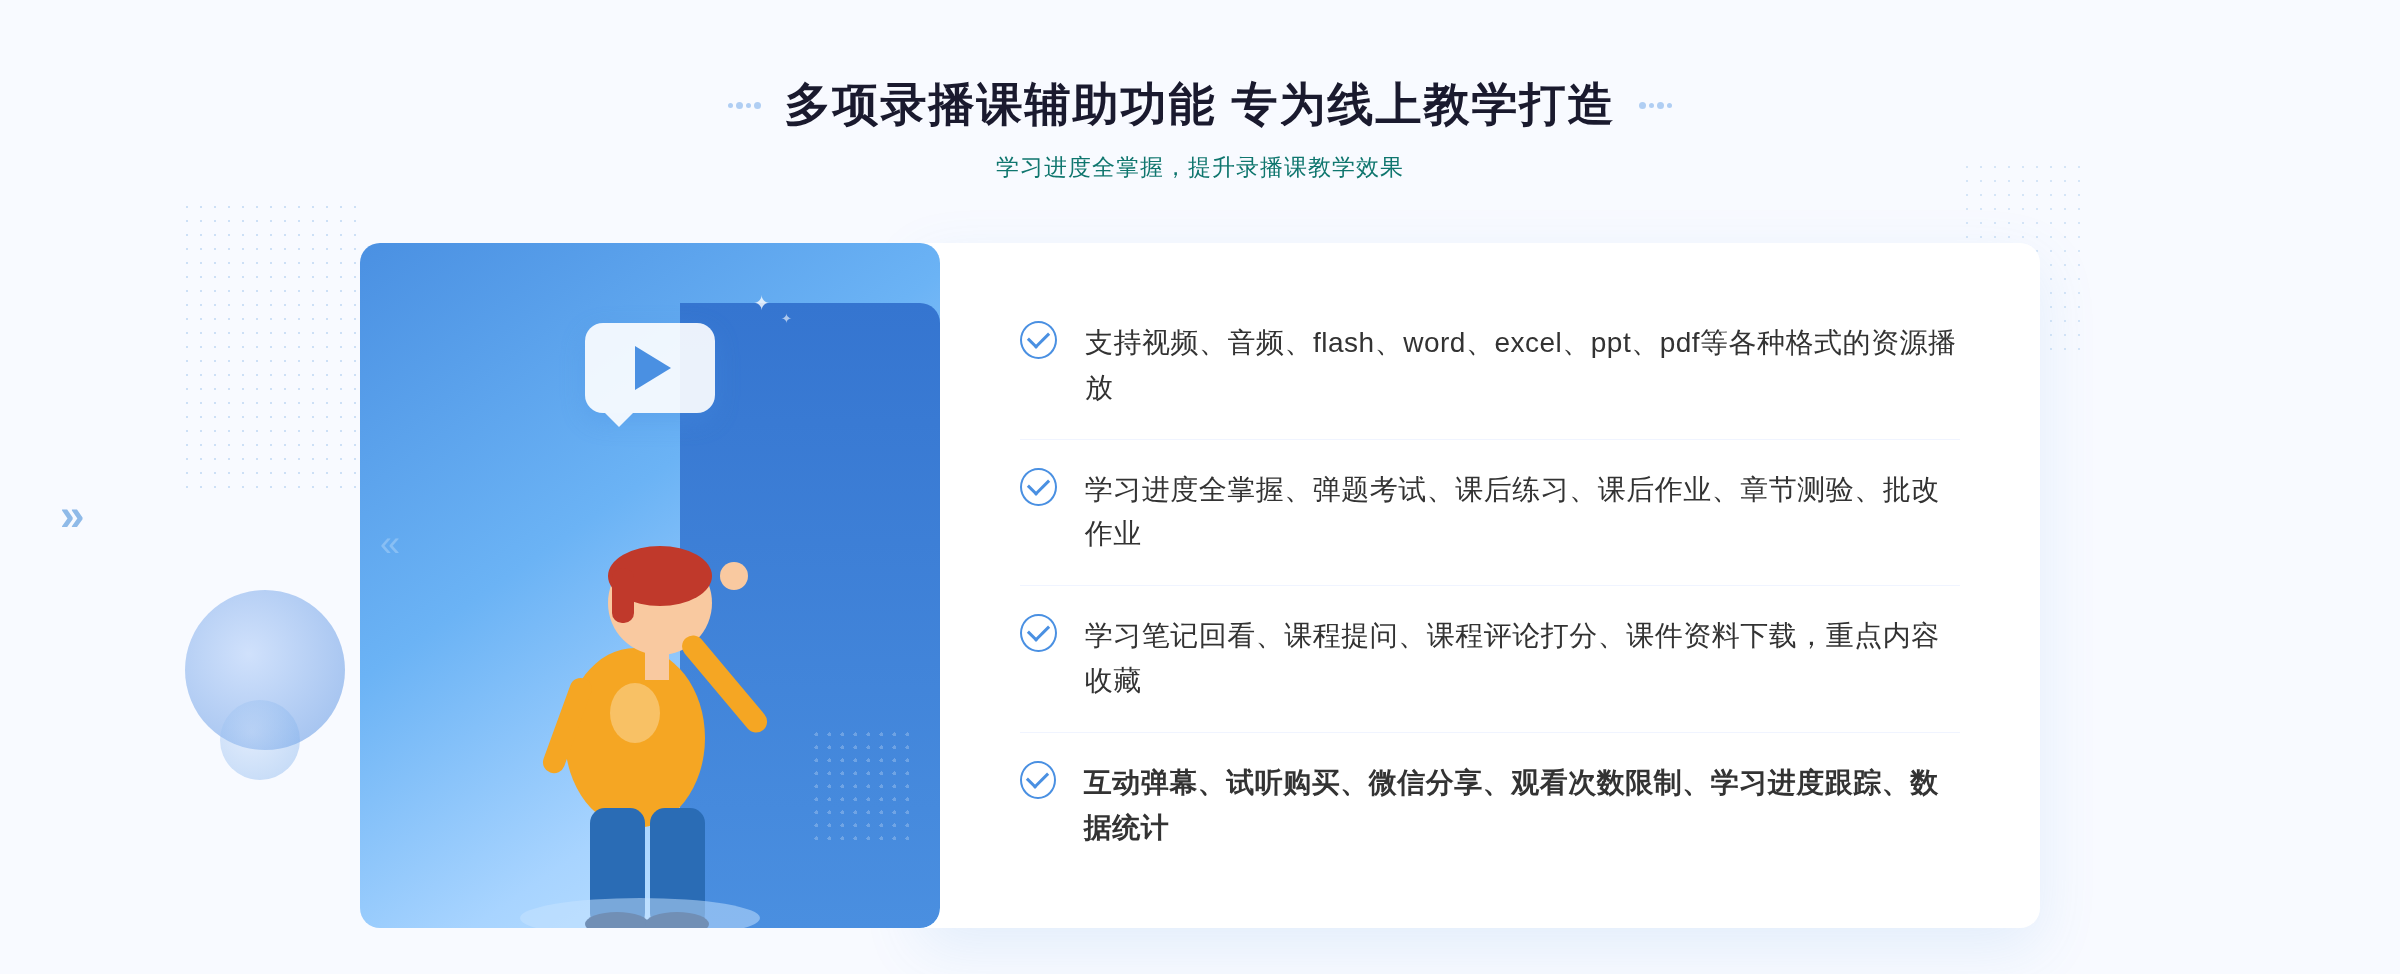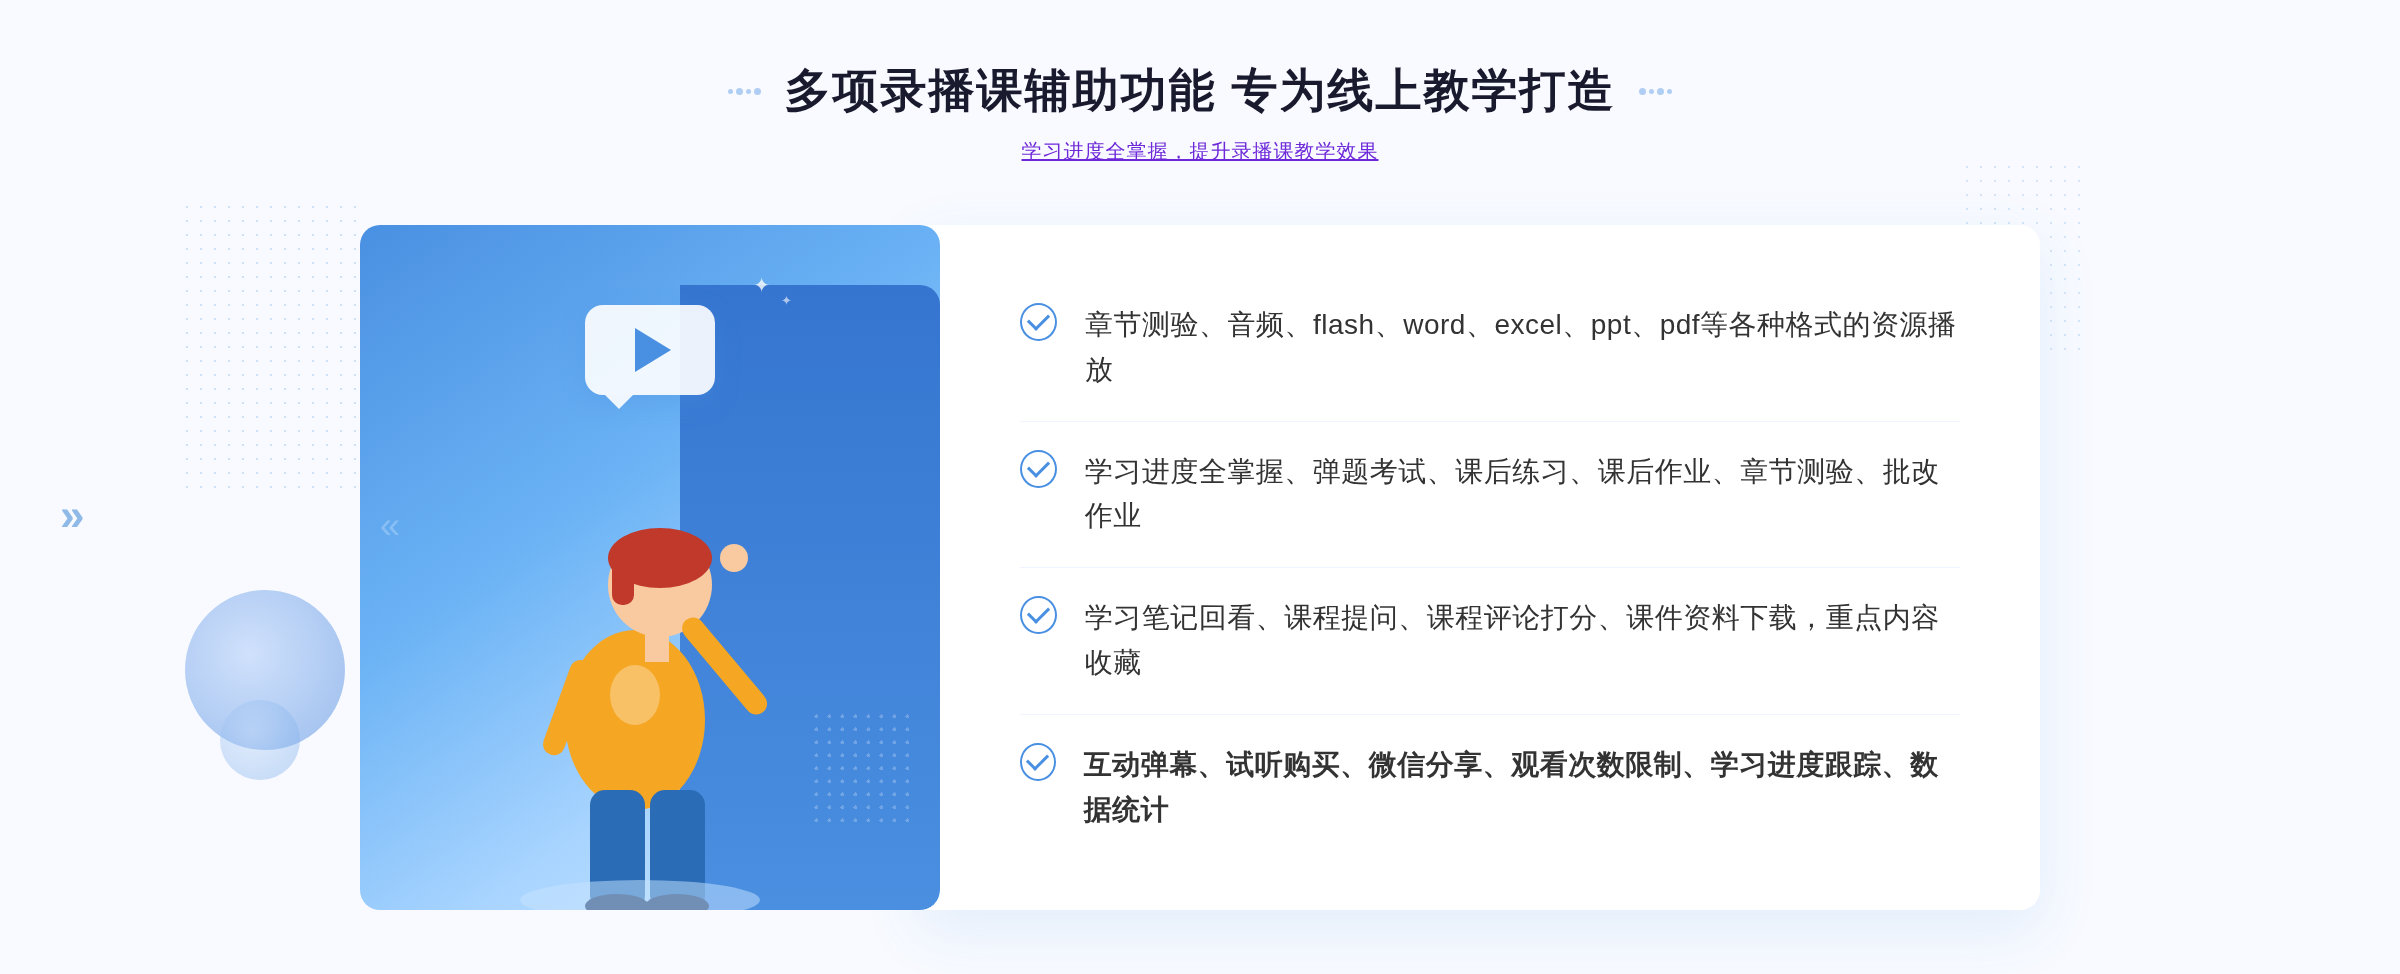--- a/index.html
+++ b/index.html
@@ -89,20 +89,21 @@
       margin-bottom: 60px;
       position: relative;
       z-index: 10;
     }
 
     .header-title-row {
       display: flex;
       align-items: center;
       gap: 24px;
       margin-bottom: 16px;
+      margin-top: 14px;
     }
 
     .header-decorator {
       display: flex;
       align-items: center;
       gap: 3px;
       opacity: 0.5;
     }
 
     .decorator-dot {
@@ -120,24 +121,23 @@
     }
 
     .header-title {
       font-size: 46px;
       font-weight: 600;
       color: #1a1a2e;
       letter-spacing: 2px;
     }
 
     .header-subtitle {
-      font-size: 20px;
-      color: #6d28d9;
+      font-size: 23px;
+      color: #0f766e;
       letter-spacing: 1px;
-      text-decoration: underline;
     }
 
     
     .main-content {
       display: flex;
       align-items: stretch;
       width: 1680px;
       position: relative;
       z-index: 10;
     }
@@ -387,21 +387,21 @@
                   background-image: radial-gradient(circle, rgba(255,255,255,0.9) 2px, transparent 2px);
                   background-size: 13px 13px;">
       </div>
 
     </div>
 
     <div class="right-card">
 
       <div class="feature-item">
         <div class="check-circle"></div>
-        <span class="feature-text">章节测验、音频、flash、word、excel、ppt、pdf等各种格式的资源播放</span>
+        <span class="feature-text">支持视频、音频、flash、word、excel、ppt、pdf等各种格式的资源播放</span>
       </div>
 
       <div class="feature-item">
         <div class="check-circle"></div>
         <span class="feature-text">学习进度全掌握、弹题考试、课后练习、课后作业、章节测验、批改作业</span>
       </div>
 
       <div class="feature-item">
         <div class="check-circle"></div>
         <span class="feature-text">学习笔记回看、课程提问、课程评论打分、课件资料下载，重点内容收藏</span>

